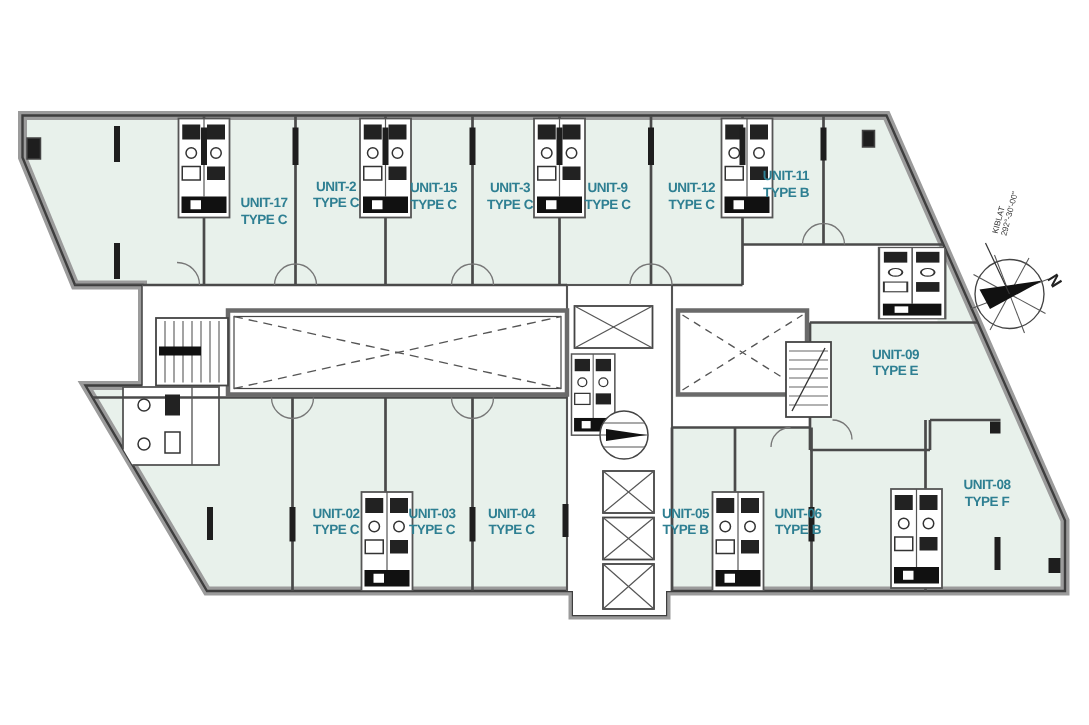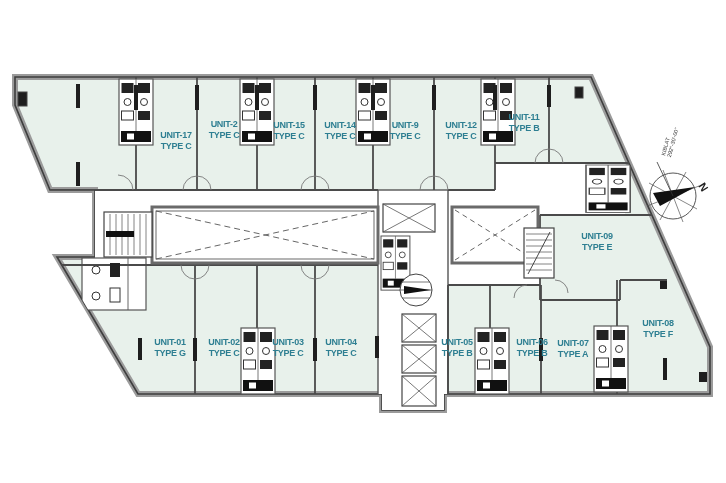--- a/index.html
+++ b/index.html
@@ -218,30 +218,28 @@
     <polygon points="22,-9 -20,-3 -13,10" fill="#111"></polygon>
     <line x1="0" y1="0" x2="-16" y2="-34" stroke="#333" stroke-width="0.8"></line>
     <text transform="translate(27,-7) rotate(58)" font-size="11" font-weight="bold" fill="#222" text-anchor="middle">N</text>
     <g transform="translate(-8,-40) rotate(-75)" fill="#333" font-size="5.5">
       <text x="0" y="0">KIBLAT</text>
       <text x="0" y="6">292°-30'-00"</text>
     </g>
   </g>
 </svg>
 
-  <div class="unit-label" style="left:170px;top:349px"><span>UNIT-01</span><span class="t2">TYPE G</span></div>
   <div class="unit-label" style="left:224px;top:349px"><span>UNIT-02</span><span class="t2">TYPE C</span></div>
   <div class="unit-label" style="left:288px;top:349px"><span>UNIT-03</span><span class="t2">TYPE C</span></div>
   <div class="unit-label" style="left:341px;top:349px"><span>UNIT-04</span><span class="t2">TYPE C</span></div>
   <div class="unit-label" style="left:457px;top:349px"><span>UNIT-05</span><span class="t2">TYPE B</span></div>
   <div class="unit-label" style="left:532px;top:349px"><span>UNIT-06</span><span class="t2">TYPE B</span></div>
-  <div class="unit-label" style="left:573px;top:350px"><span>UNIT-07</span><span class="t2">TYPE A</span></div>
   <div class="unit-label" style="left:658px;top:330px"><span>UNIT-08</span><span class="t2">TYPE F</span></div>
   <div class="unit-label" style="left:597px;top:243px"><span>UNIT-09</span><span class="t2">TYPE E</span></div>
   <div class="unit-label" style="left:524px;top:124px"><span>UNIT-11</span><span class="t2">TYPE B</span></div>
   <div class="unit-label" style="left:461px;top:132px"><span>UNIT-12</span><span class="t2">TYPE C</span></div>
   <div class="unit-label" style="left:405px;top:132px"><span>UNIT-9</span><span class="t2">TYPE C</span></div>
-  <div class="unit-label" style="left:340px;top:132px"><span>UNIT-14</span><span class="t2">TYPE C</span></div>
+  <div class="unit-label" style="left:340px;top:132px"><span>UNIT-3</span><span class="t2">TYPE C</span></div>
   <div class="unit-label" style="left:289px;top:132px"><span>UNIT-15</span><span class="t2">TYPE C</span></div>
   <div class="unit-label" style="left:224px;top:131px"><span>UNIT-2</span><span class="t2">TYPE C</span></div>
   <div class="unit-label" style="left:176px;top:142px"><span>UNIT-17</span><span class="t2">TYPE C</span></div>
 
 </div>
 
 </body></html>

